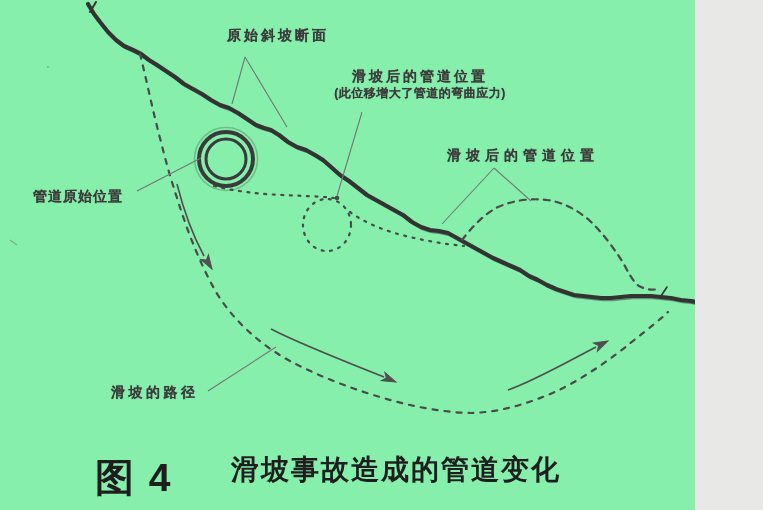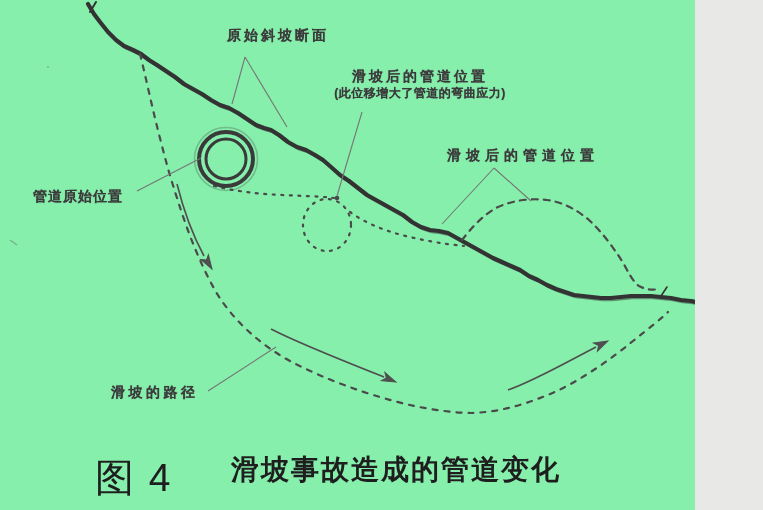--- a/index.html
+++ b/index.html
@@ -12,21 +12,21 @@
   .lbl{
     position:absolute;color:#3a3a3a;font-size:14px;line-height:1.15;
     white-space:nowrap;font-weight:600;
     text-shadow:0 0 .7px rgba(70,70,70,.8);
   }
   .lbl-block{position:absolute;text-align:center;color:#3a3a3a;font-weight:600;
     text-shadow:0 0 .7px rgba(70,70,70,.8);}
   .lbl-block .l1{font-size:14px;letter-spacing:3px;line-height:16px;}
   .lbl-block .l2{font-size:12px;letter-spacing:.5px;line-height:16px;margin-top:1px;}
   .caption{position:absolute;top:451px;left:0;width:763px;height:52px;color:#1e1e1e;}
-  .caption .fignum{position:absolute;left:95px;top:0;font-size:39px;font-weight:400;letter-spacing:2px;}
+  .caption .fignum{position:absolute;left:95px;top:0;font-size:39px;font-weight:700;letter-spacing:2px;}
   .caption .figtitle{position:absolute;left:231px;top:0;font-size:28px;font-weight:700;letter-spacing:2px;}
 </style>
 </head>
 <body>
 
 <div class="page">
 
   <svg class="diagram-svg" width="763" height="510" viewBox="0 0 763 510">
 
     <g fill="none" stroke="#333333" stroke-linecap="round" stroke-linejoin="round">

